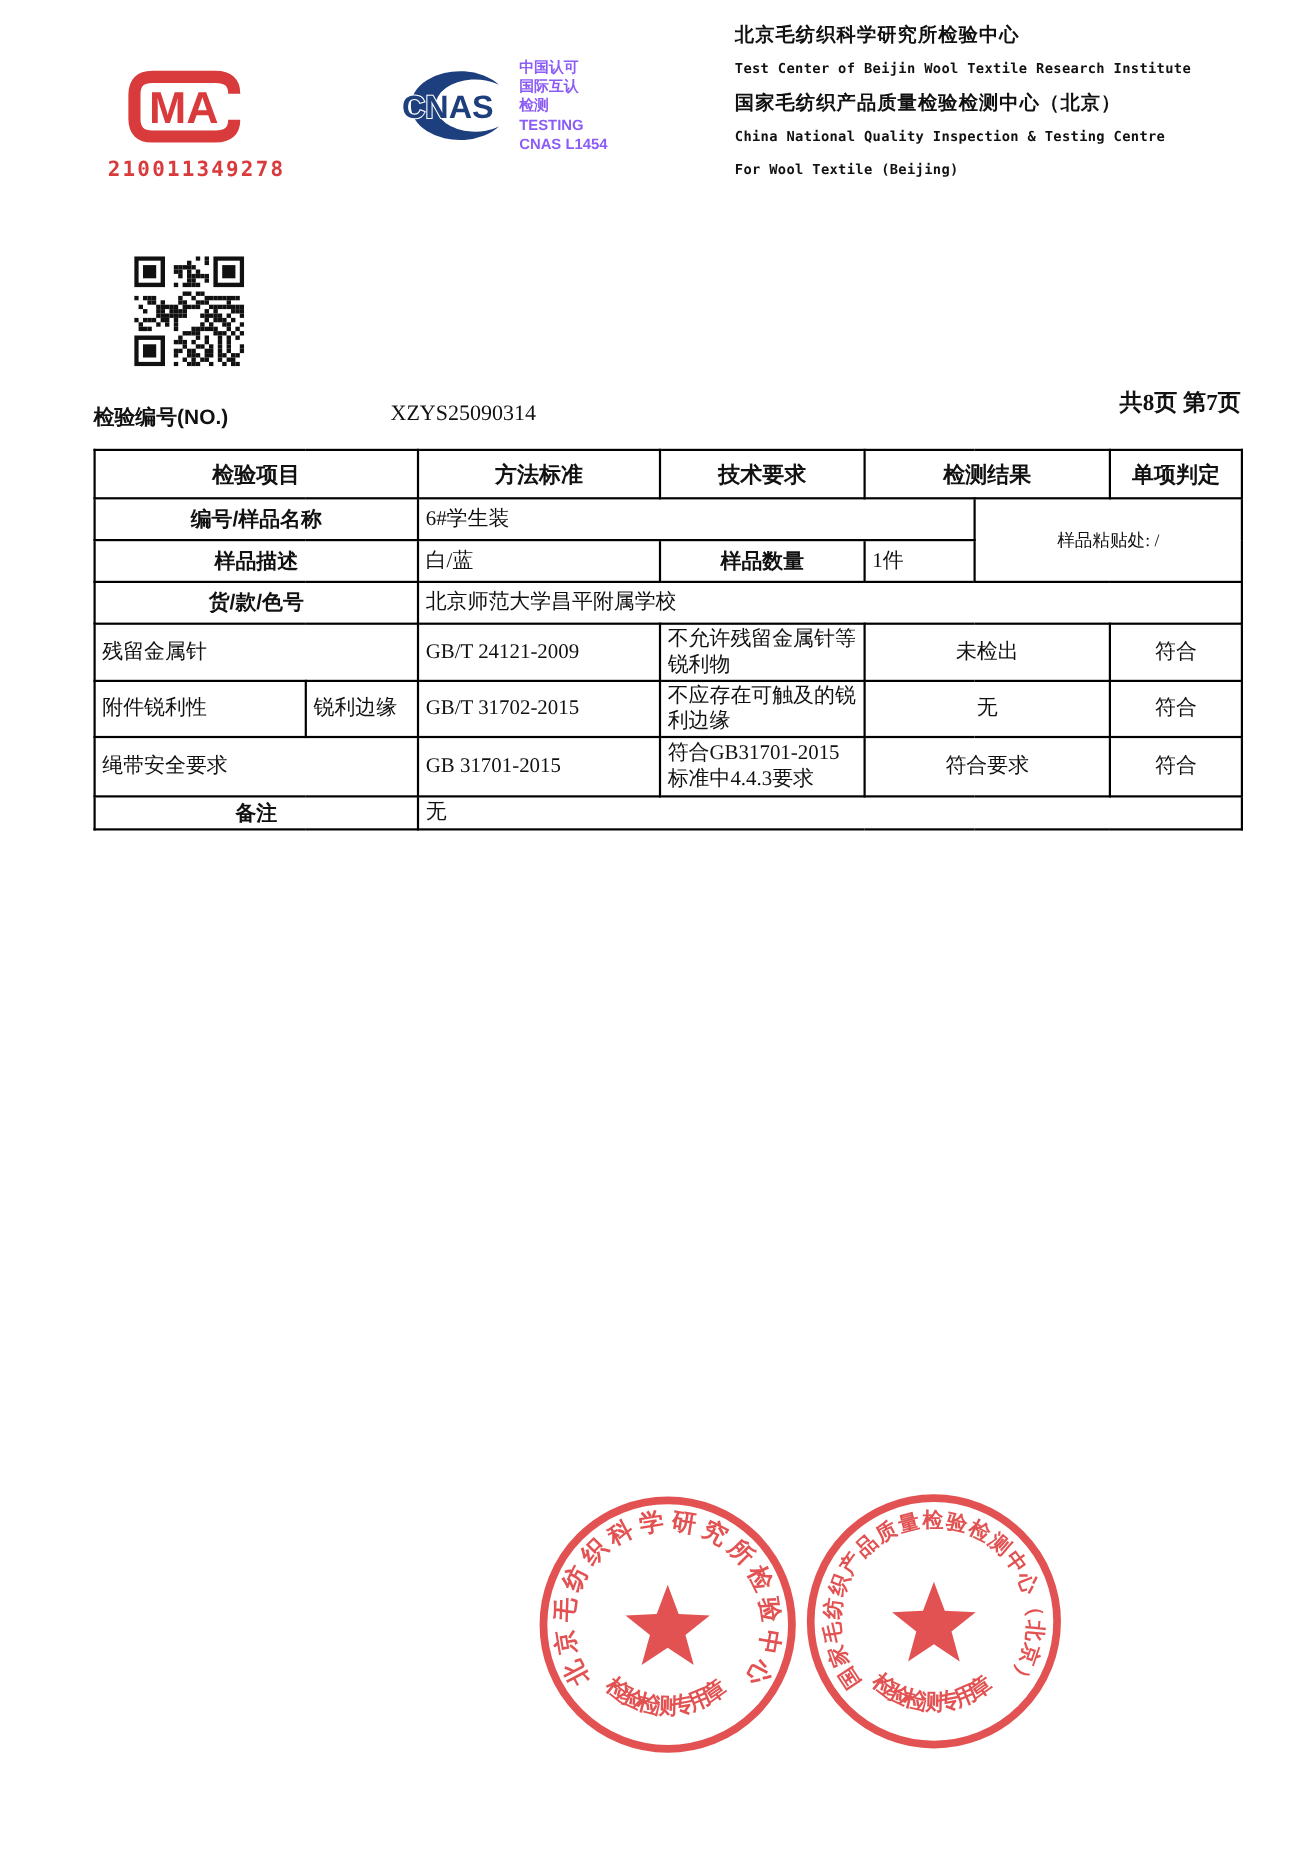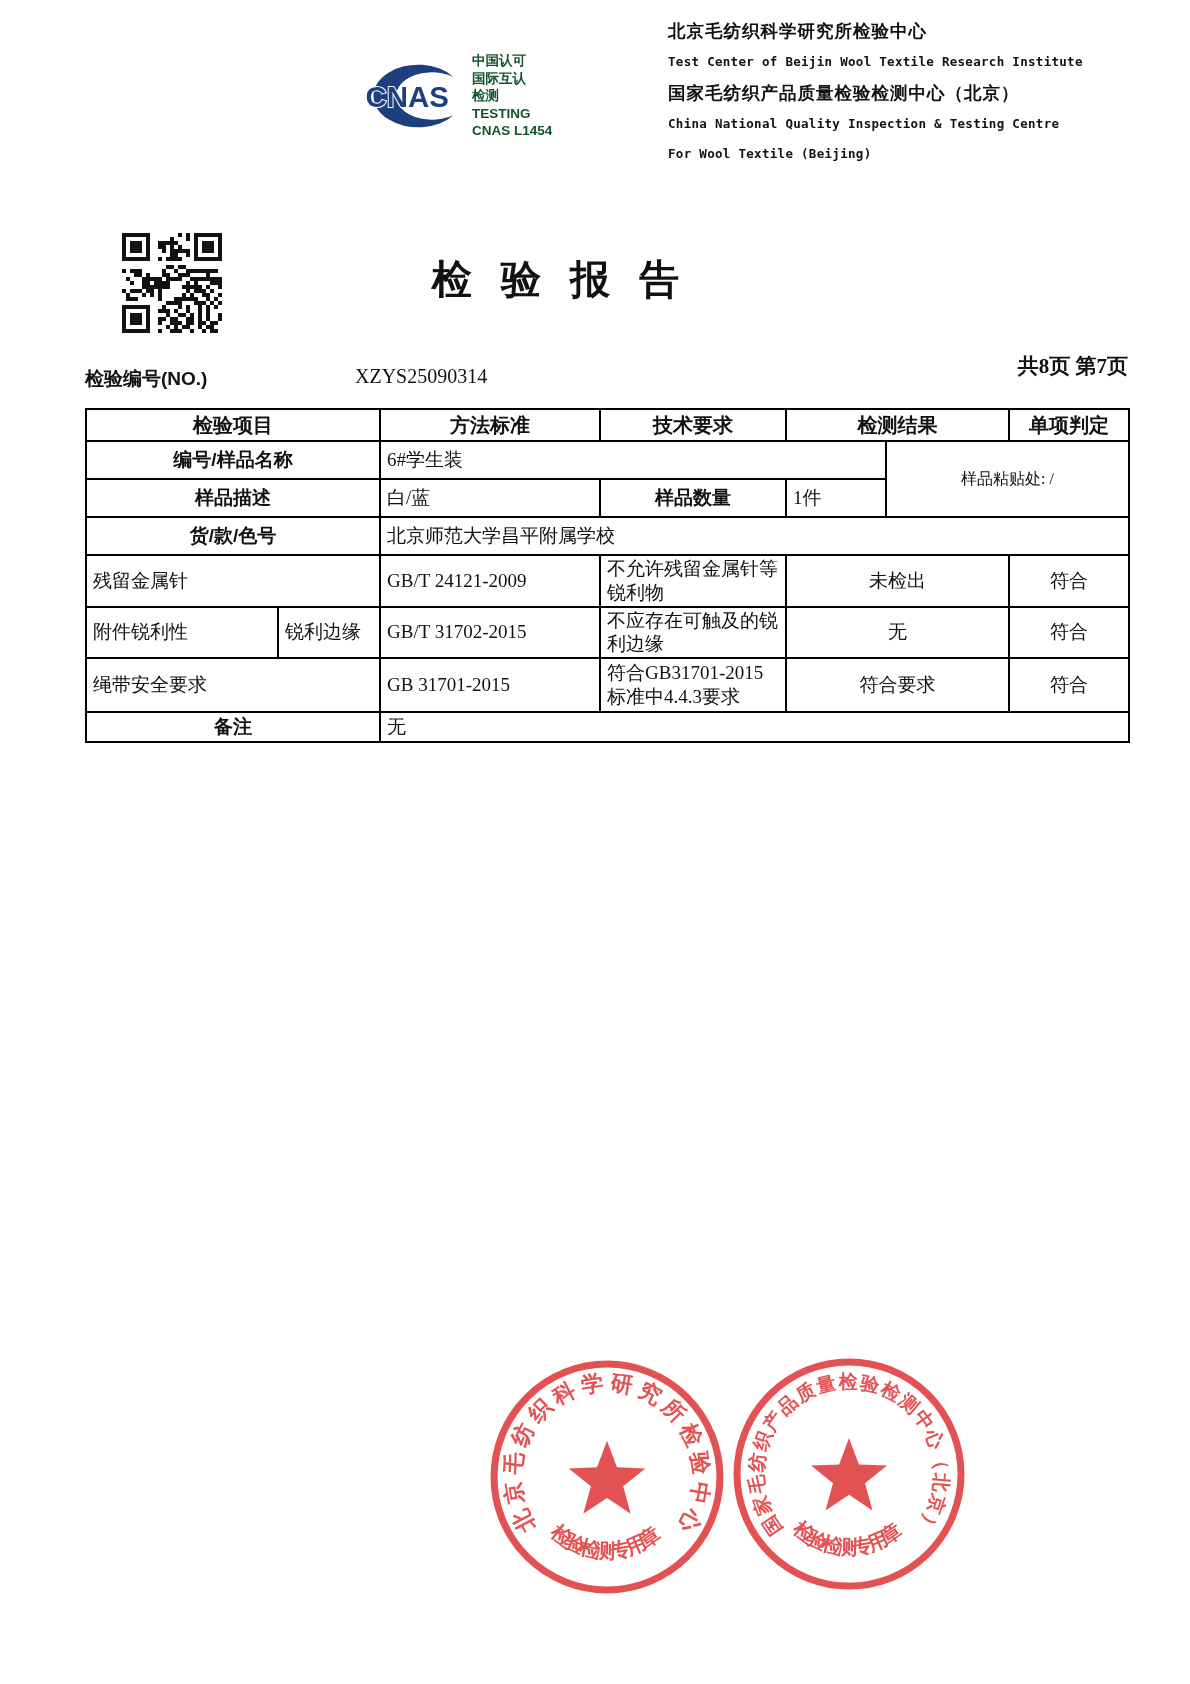--- a/index.html
+++ b/index.html
@@ -8,21 +8,21 @@
     font-family:"Liberation Sans","DejaVu Sans",sans-serif;color:#111;overflow:hidden;
   }
   .abs{position:absolute;}
   .serif{font-family:"Liberation Serif","DejaVu Serif",serif;}
 
   
   #cma-block{left:98px;top:58px;width:140px;text-align:center;}
   #cma-number{color:#d93a3c;font-weight:700;font-size:19px;letter-spacing:2px;margin-top:2px;font-family:"DejaVu Sans Mono",monospace;}
   #ilac-block{left:249px;top:44px;}
   #cnas-block{left:353px;top:56px;}
-  #cnas-caption{left:472px;top:52px;color:#14532d;font-weight:700;font-size:13.5px;line-height:17.5px;}
+  #cnas-caption{left:472px;top:52px;color:#8b5cf6;font-weight:700;font-size:13.5px;line-height:17.5px;}
 
   
   #org-block{left:668px;top:22px;width:470px;}
   .org-cn{font-size:17.5px;font-weight:700;line-height:18px;margin-bottom:14px;letter-spacing:1px;}
   .org-en{font-family:"DejaVu Sans Mono",monospace;font-size:12.5px;font-weight:700;line-height:16px;margin-bottom:14px;letter-spacing:0.3px;}
 
   
   #qr{left:122px;top:233px;width:100px;height:100px;}
   #report-title{left:40px;top:252px;width:1040px;text-align:center;
     font-size:40px;font-weight:700;letter-spacing:9px;}
@@ -46,20 +46,27 @@
   
   .stamp{opacity:.9;}
   #stamp-left{left:488px;top:1358px;}
   #stamp-right{left:731px;top:1356px;}
 </style>
 </head>
 <body>
 
 <div id="page">
 
+  <div class="abs" id="cma-block">
+    <svg width="136" height="78" viewBox="0 0 136 92">
+      <path d="M121 32 Q121 14 101 14 H33 Q14 14 14 33 V59 Q14 78 33 78 H101 Q121 78 121 60" fill="none" stroke="#d93a3c" stroke-width="13"></path>
+      <text x="67" y="64" text-anchor="middle" font-size="48" font-weight="800" fill="#d93a3c" font-family="Liberation Sans, sans-serif">MA</text>
+    </svg>
+    <div id="cma-number">210011349278</div>
+  </div>
 
 
   <div class="abs" id="cnas-block">
     <svg width="112" height="80" viewBox="0 0 118 84">
       <path d="M106 22 A47 33 0 1 0 106 62 A38 25 0 1 1 106 22 Z" fill="#1e3f7d"></path>
       <text x="57" y="54" text-anchor="middle" font-size="31" font-weight="800" fill="#1e3f7d" stroke="#ffffff" stroke-width="2" paint-order="stroke" font-family="Liberation Sans, sans-serif">CNAS</text>
     </svg>
   </div>
 
   <div class="abs" id="cnas-caption">
@@ -277,38 +284,37 @@
         <rect fill="#fff" x="4" y="4" width="20" height="20"></rect>
         <rect x="8" y="8" width="12" height="12"></rect>
         <rect x="72" y="0" width="28" height="28"></rect>
         <rect fill="#fff" x="76" y="4" width="20" height="20"></rect>
         <rect x="80" y="8" width="12" height="12"></rect>
         <rect x="0" y="72" width="28" height="28"></rect>
         <rect fill="#fff" x="4" y="76" width="20" height="20"></rect>
         <rect x="8" y="80" width="12" height="12"></rect>
       </svg></div>
 
-  <div class="abs" id="report-title">检 验 报 告</div>
   <div class="abs serif" id="page-indicator">共8页 第7页</div>
   <div class="abs" id="report-no-label">检验编号(NO.)</div>
   <div class="abs serif" id="report-no-value">XZYS25090314</div>
 
   <div class="abs" id="results-table">
     <table>
       <colgroup>
         <col style="width:192px">
           <col style="width:102px">
           <col style="width:220px">
         <col style="width:186px">
           <col style="width:100px">
           <col style="width:123px">
           <col style="width:120px">
       </colgroup>
       <tbody>
-          <tr style="height:32px">
+          <tr style="height:44px">
         <th colspan="2">检验项目</th>
         <th>方法标准</th>
         <th>技术要求</th>
         <th colspan="2">检测结果</th>
         <th>单项判定</th>
       </tr>
       <tr style="height:38px">
         <td colspan="2" class="lbl">编号/样品名称</td>
         <td colspan="3" class="val">6#学生装</td>
         <td colspan="2" rowspan="2" class="ctr" id="paste-cell">样品粘贴处: /</td>

